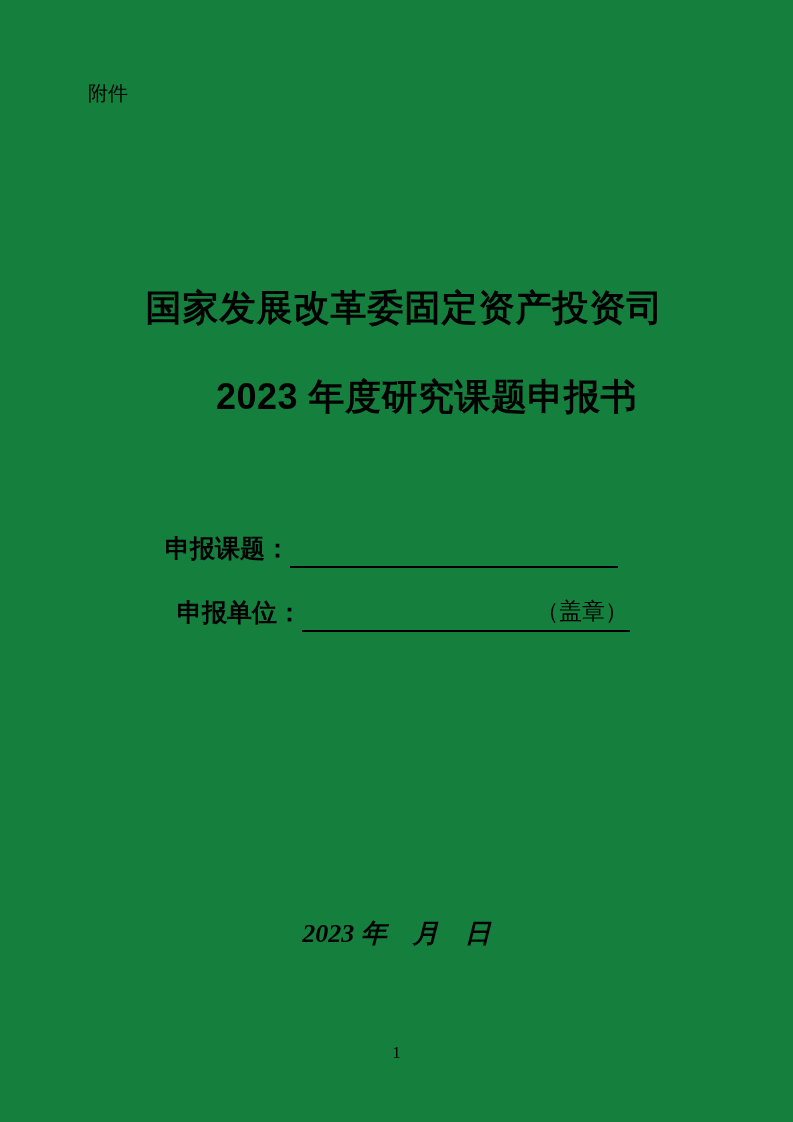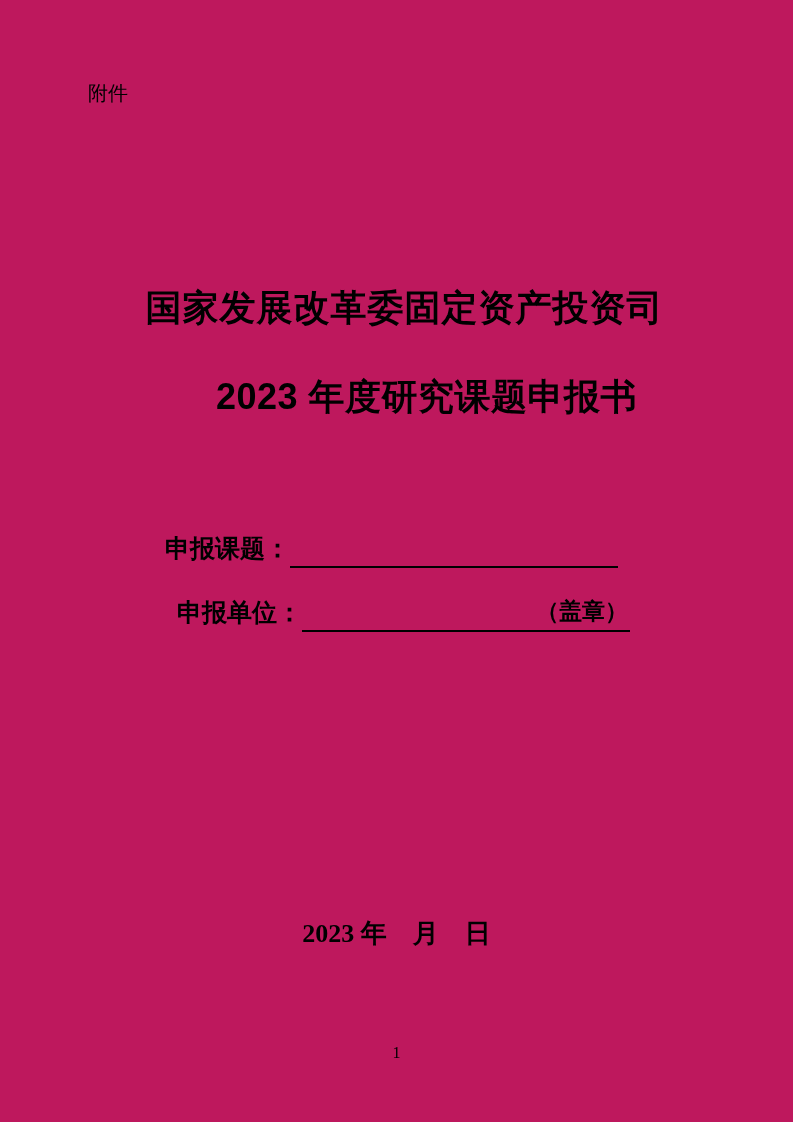--- a/index.html
+++ b/index.html
@@ -4,21 +4,21 @@
 <style>
   html, body {
     margin: 0;
     padding: 0;
     background: #ffffff;
   }
   .page {
     position: relative;
     width: 793px;
     height: 1122px;
-    background: #be185d;
+    background: #15803d;
     color: #000000;
     font-family: "Liberation Serif", serif;
     overflow: hidden;
   }
   .attachment {
     position: absolute;
     left: 88px;
     top: 82px;
     font-family: "Liberation Sans", sans-serif;
     font-size: 20px;
@@ -62,36 +62,37 @@
   .form-line {
     width: 328px;
     box-sizing: content-box;
     border-bottom: 2px solid #000000;
     display: flex;
     justify-content: flex-end;
     align-items: flex-end;
     flex: 0 0 auto;
   }
   .line-note {
-    font-weight: bold;
+    font-weight: normal;
     font-size: 23px;
     line-height: 24px;
     padding: 0 2px 6px 0;
     white-space: pre;
   }
   .date-line {
     position: absolute;
     left: 0;
     right: 0;
     top: 919px;
     text-align: center;
     font-weight: bold;
     font-size: 26px;
     line-height: 30px;
     white-space: pre;
+    font-style: italic;
   }
   .page-number {
     position: absolute;
     left: 0;
     right: 0;
     top: 1044px;
     text-align: center;
     font-size: 16px;
     line-height: 18px;
   }

